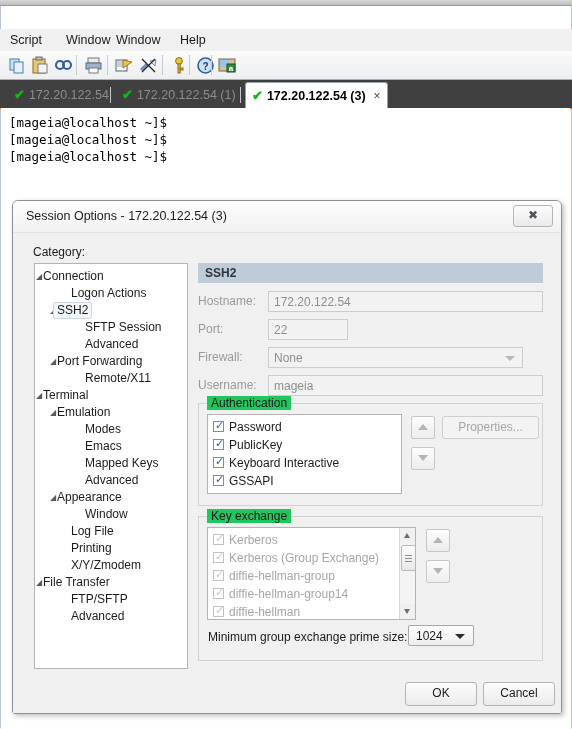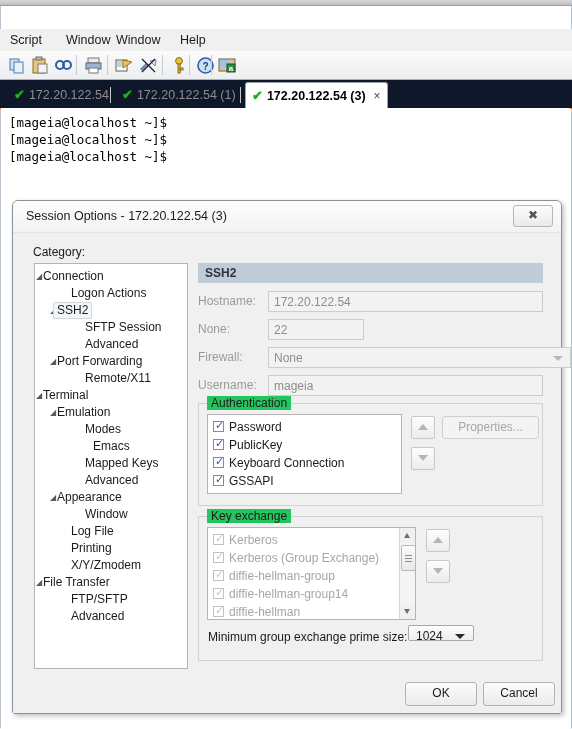--- a/index.html
+++ b/index.html
@@ -25,21 +25,21 @@
       font-size:12.5px;color:#1a1a1a;padding:0 4px;cursor:default;}
 
   
   .toolbar{position:absolute;left:0;top:51px;width:572px;height:28px;
       background:linear-gradient(#fbfbfb,#eceef0);border-bottom:1px solid #a9b0b8;}
   .tbicon{position:absolute;top:5px;width:19px;height:19px;}
   .tbsep{position:absolute;top:4px;width:1px;height:20px;background:#c9ccd0;}
 
   
   .tabbar{position:absolute;left:0;top:80px;width:572px;height:28px;
-      background:#0f172a;border-bottom:1px solid #f97316;}
+      background:#404040;border-bottom:1px solid #f97316;}
   .tab{position:absolute;top:2px;height:25px;line-height:25px;
       font-size:12.5px;color:#8d8d8d;padding:0 6px 0 6px;white-space:nowrap;cursor:default;}
   .tab .chk{color:#17b317;font-size:13px;font-weight:bold;margin-right:4px;}
   .tab.active{background:#ffffff;color:#000;font-weight:bold;
       border:1px solid #9aa3ac;border-bottom:1px solid #ffffff;
       border-radius:3px 3px 0 0;top:2px;height:26px;line-height:25px;}
   .tab .tabx{color:#4a4a4a;font-weight:normal;margin-left:8px;font-size:12px;}
   .tabdiv{position:absolute;top:7px;width:1px;height:16px;background:#c3c7cb;}
 
   
@@ -115,21 +115,21 @@
   
   .sbar{position:absolute;right:0;top:0;width:15px;bottom:0;background:#f4f4f4;border-left:1px solid #d6d6d6;}
   .sbtn{position:absolute;left:0;width:15px;height:15px;background:#f0f0f0;}
   .sbtn .t{position:absolute;left:4px;width:0;height:0;
       border-left:3.5px solid transparent;border-right:3.5px solid transparent;}
   .sthumb{position:absolute;left:1px;top:17px;width:13px;height:24px;
       background:linear-gradient(#fbfbfb,#e8e8e8);border:1px solid #b9b9b9;border-radius:2px;}
   .sthumb .g{position:absolute;left:3px;width:7px;height:1px;background:#8d8d8d;}
 
   .minlabel{position:absolute;font-size:12px;color:#1b1b1b;}
-  .combo{position:absolute;height:16px;background:linear-gradient(#fdfdfd,#eeeeee);
+  .combo{position:absolute;height:21px;background:linear-gradient(#fdfdfd,#eeeeee);
       border:1px solid #a8a8a8;border-radius:2px;font-size:12px;color:#1b1b1b;
       line-height:20px;padding-left:7px;box-sizing:border-box;cursor:default;}
   .combo .carot{position:absolute;right:8px;top:8px;width:0;height:0;
       border-left:5px solid transparent;border-right:5px solid transparent;border-top:5px solid #2a2a2a;}
 </style>
 </head>
 <body>
 
 <div id="app">
 
@@ -252,21 +252,21 @@
           <span class="arrow" style="left: -1px;">◢</span>
           <span class="lbl" style="left: 8px;">Terminal</span>
         </div>
         <div class="tnode" style="margin-top: 0px;">
           <span class="arrow" style="left: 13px;">◢</span>
           <span class="lbl" style="left: 22px;">Emulation</span>
         </div>
         <div class="tnode" style="margin-top: 0px;">
           <span class="lbl" style="left: 50px;">Modes</span>
         </div>
-        <div class="tnode" style="margin-top: 0px; margin-left: 8px;">
+        <div class="tnode" style="margin-top: 0px;">
           <span class="lbl" style="left: 50px;">Emacs</span>
         </div>
         <div class="tnode" style="margin-top: 0px;">
           <span class="lbl" style="left: 50px;">Mapped Keys</span>
         </div>
         <div class="tnode" style="margin-top: 0px;">
           <span class="lbl" style="left: 50px;">Advanced</span>
         </div>
         <div class="tnode" style="margin-top: 0px;">
           <span class="arrow" style="left: 13px;">◢</span>
@@ -298,35 +298,35 @@
 
     <div class="rp">
 
       <div class="rp-header">
         <span>SSH2</span>
       </div>
 
       <div id="fields">
           <div class="flabel" style="left: 0px; top: 28px;">Hostname:</div>
           <div class="fin" style="left: 70px; top: 28px; width: 275px;"><span>172.20.122.54</span></div>
-          <div class="flabel" style="left: 0px; top: 56px;">None:</div>
-          <div class="fin" style="left: 70px; top: 56px; width: 96px;"><span>22</span></div>
+          <div class="flabel" style="left: 0px; top: 56px;">Port:</div>
+          <div class="fin" style="left: 70px; top: 56px; width: 80px;"><span>22</span></div>
           <div class="flabel" style="left: 0px; top: 84px;">Firewall:</div>
-          <div class="fsel" style="left: 70px; top: 84px; width: 303px;"><span>None</span><span class="carot"></span></div>
+          <div class="fsel" style="left: 70px; top: 84px; width: 255px;"><span>None</span><span class="carot"></span></div>
           <div class="flabel" style="left: 0px; top: 112px;">Username:</div>
           <div class="fin" style="left: 70px; top: 112px; width: 275px;"><span>mageia</span></div>
         </div>
 
       <div class="grp" style="left:0;top:140px;width:345px;height:103px;">
         <div class="grp-cap">Authentication</div>
 
         <div class="listbox" id="auth-list" style="left:8px;top:10px;width:195px;height:80px;">
             <div class="li" style="margin-top: 3px;"><span class="cb"><i>✓</i></span><span>Password</span></div>
             <div class="li"><span class="cb"><i>✓</i></span><span>PublicKey</span></div>
-            <div class="li"><span class="cb"><i>✓</i></span><span>Keyboard Connection</span></div>
+            <div class="li"><span class="cb"><i>✓</i></span><span>Keyboard Interactive</span></div>
             <div class="li"><span class="cb"><i>✓</i></span><span>GSSAPI</span></div>
           </div>
 
         <div class="spin" style="left:212px;top:12px;">
           <div class="tri up"></div>
         </div>
         <div class="spin" style="left:212px;top:43px;">
           <div class="tri dn"></div>
         </div>
 

